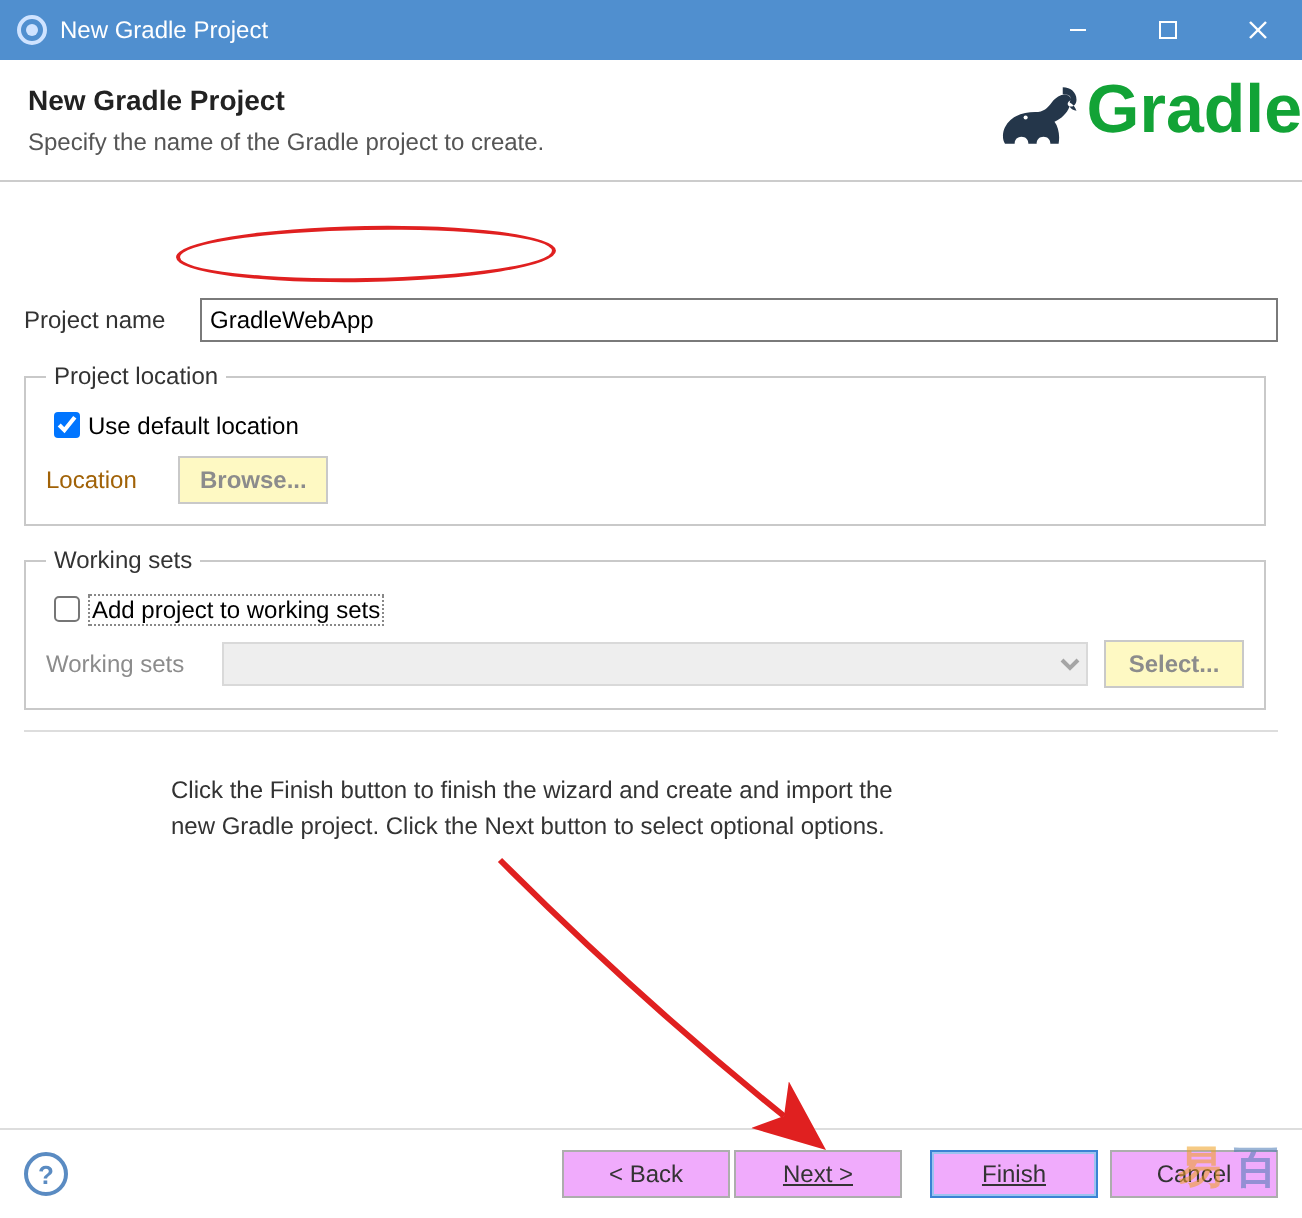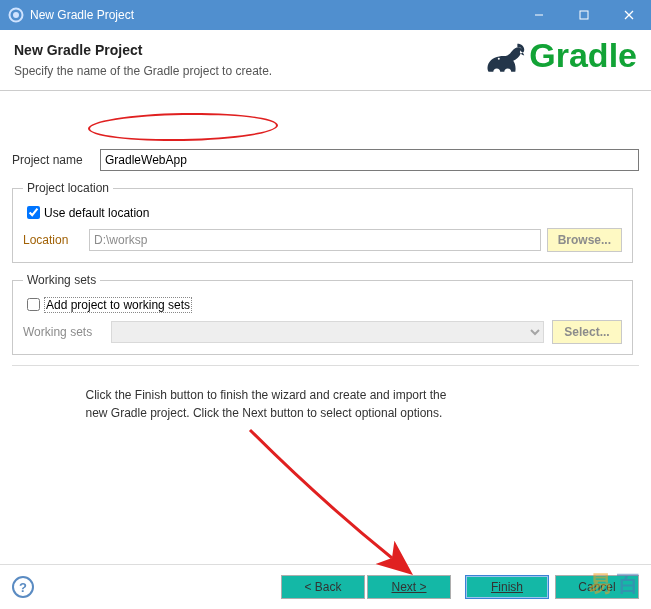--- a/index.html
+++ b/index.html
@@ -34,21 +34,21 @@
     color:#fff;
   }
   .header {
     padding: 10px 14px 12px 14px;
     position: relative;
     background: #fff;
   }
   .header h1 { margin: 2px 0 6px 0; font-size: 14px; font-weight: bold; color:#222; }
   .header .sub { color:#555; font-size:12px; }
   .gradle-logo {
-    position:absolute; right:14px; top:6px;
+    position:absolute; right:0; top:6px;
     font-weight:bold; color:#12a336; font-size:34px;
     display:flex; align-items:center;
   }
   .gradle-logo .ele {
     width: 44px; height: 36px; margin-right: 2px;
   }
   .header-sep { border-top:1px solid #ccc; margin:0; }
   .content {
     padding: 14px 12px 10px 12px;
   }
@@ -67,21 +67,21 @@
   .cb { display:flex; align-items:center; margin-bottom:6px; }
   .cb input { margin-right:4px; }
   .loc-row { display:flex; align-items:center; gap:6px; }
   .loc-row .label2 { width:60px; color:#a16207; }
   .loc-input {
     flex:1; height:22px; border:1px solid #c9c9c9; background:#fff;
     color:#8c8c8c; padding:2px 4px; font-size:12px;
   }
   .btn {
     height:24px; min-width:70px; padding:0 10px;
-    background:#14b8a6; border:1px solid #adadad;
+    background:#f0abfc; border:1px solid #adadad;
     font-family:inherit; font-size:12px; color:#333;
     cursor:pointer;
   }
   .btn:disabled { color:#8c8c8c; background:#fef9c3; border-color:#c9c9c9; cursor:default;font-weight:bold;}
   .ws-row { display:flex; align-items:center; gap:8px; }
   .ws-row .label2 { width:80px; color:#8c8c8c; }
   .ws-dd {
     flex:1; height:22px; border:1px solid #c9c9c9; background:#e8e8e8;
   }
   .divider { border-top:1px solid #ddd; margin: 10px 0 20px 0; }
@@ -177,21 +177,20 @@
   </div>
 
   <fieldset>
     <legend>Project location</legend>
     <label class="cb">
       <input type="checkbox" checked="" style="">
       <span>Use default location</span>
     </label>
     <div class="loc-row">
       <span class="label2">Location</span>
-      <input class="loc-input" type="text" disabled="" value="D:\worksp" style="">
       <button class="btn" disabled="">Browse...</button>
     </div>
   </fieldset>
 
   <fieldset>
     <legend>Working sets</legend>
     <label class="cb">
       <input type="checkbox" style="">
       <span class="dotted">Add project to working sets</span>
     </label>

